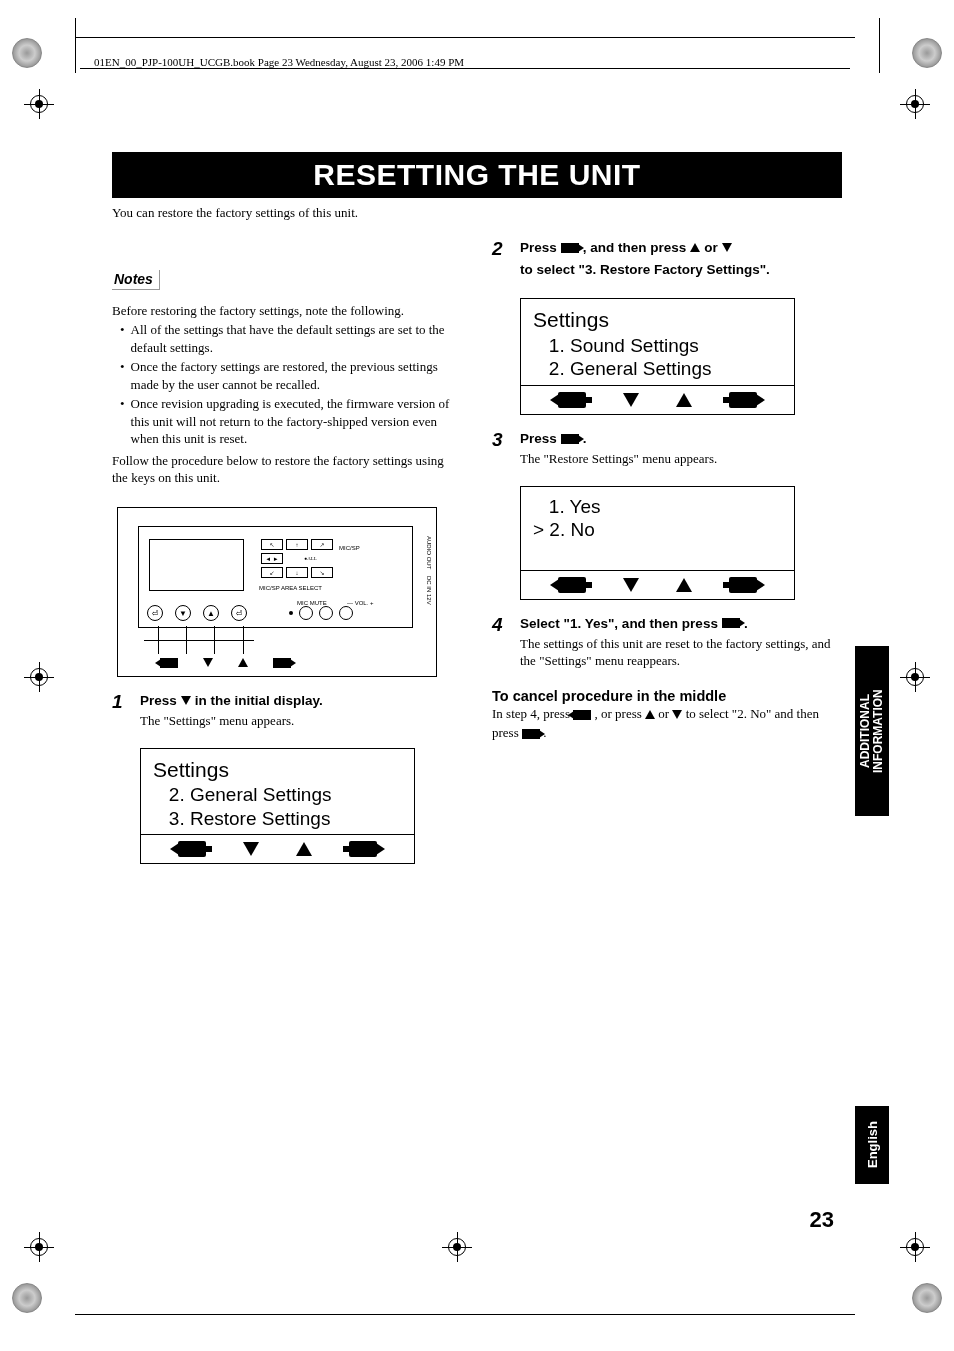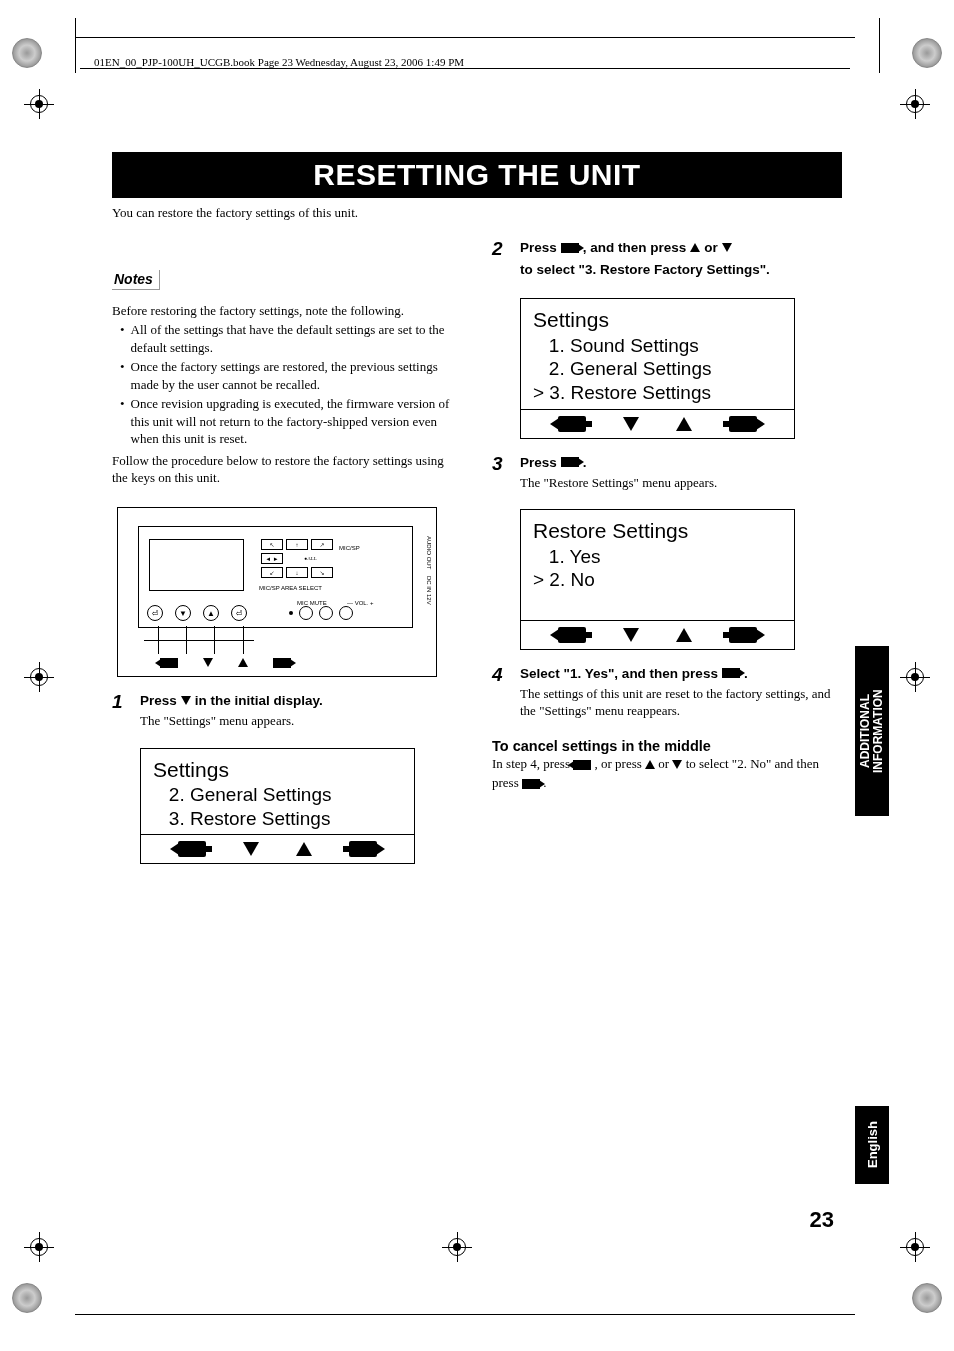--- a/index.html
+++ b/index.html
@@ -354,21 +354,20 @@
             <span> to select "3. Restore Factory Settings".</span>
           </div>
         </div>
       </div>
 
       <div class="lcd-display">
         <div class="lcd-content">
           <div class="lcd-line" style="font-size:21px">Settings</div>
           <div class="lcd-line">   1. Sound Settings</div>
           <div class="lcd-line">   2. General Settings</div>
-          <div class="lcd-line">&gt; 3. Restore Settings</div>
         </div>
         <div class="lcd-bottom">
           <span class="icon-back"></span>
           <span class="tri-down"></span>
           <span class="tri-up"></span>
           <span class="icon-enter"></span>
         </div>
       </div>
 
       <div class="step">
@@ -378,21 +377,20 @@
             <span>Press </span>
             <span class="icon-enter-sm"></span>
             <span>.</span>
           </div>
           <div class="step-desc">The "Restore Settings" menu appears.</div>
         </div>
       </div>
 
       <div class="lcd-display">
         <div class="lcd-content">
-          <div class="lcd-line" style="font-size:21px">Restore Settings</div>
           <div class="lcd-line">   1. Yes</div>
           <div class="lcd-line">&gt; 2. No</div>
           <div class="lcd-line">&nbsp;</div>
         </div>
         <div class="lcd-bottom">
           <span class="icon-back"></span>
           <span class="tri-down"></span>
           <span class="tri-up"></span>
           <span class="icon-enter"></span>
         </div>
@@ -403,21 +401,21 @@
         <div class="step-body">
           <div class="step-title">
             <span>Select "1. Yes", and then press </span>
             <span class="icon-enter-sm"></span>
             <span>.</span>
           </div>
           <div class="step-desc">The settings of this unit are reset to the factory settings, and the "Settings" menu reappears.</div>
         </div>
       </div>
 
-      <div class="sub-heading">To cancel settings in the middle</div>
+      <div class="sub-heading">To cancel procedure in the middle</div>
       <div class="body-text" style="display:inline">
         <span>In step 4, press </span>
         <span class="icon-back-sm"></span>
         <span> , or press </span>
         <span class="tri-up-sm"></span>
         <span> or </span>
         <span class="tri-down-sm"></span>
         <span> to select "2. No" and then press </span>
         <span class="icon-enter-sm"></span>
         <span> .</span>

